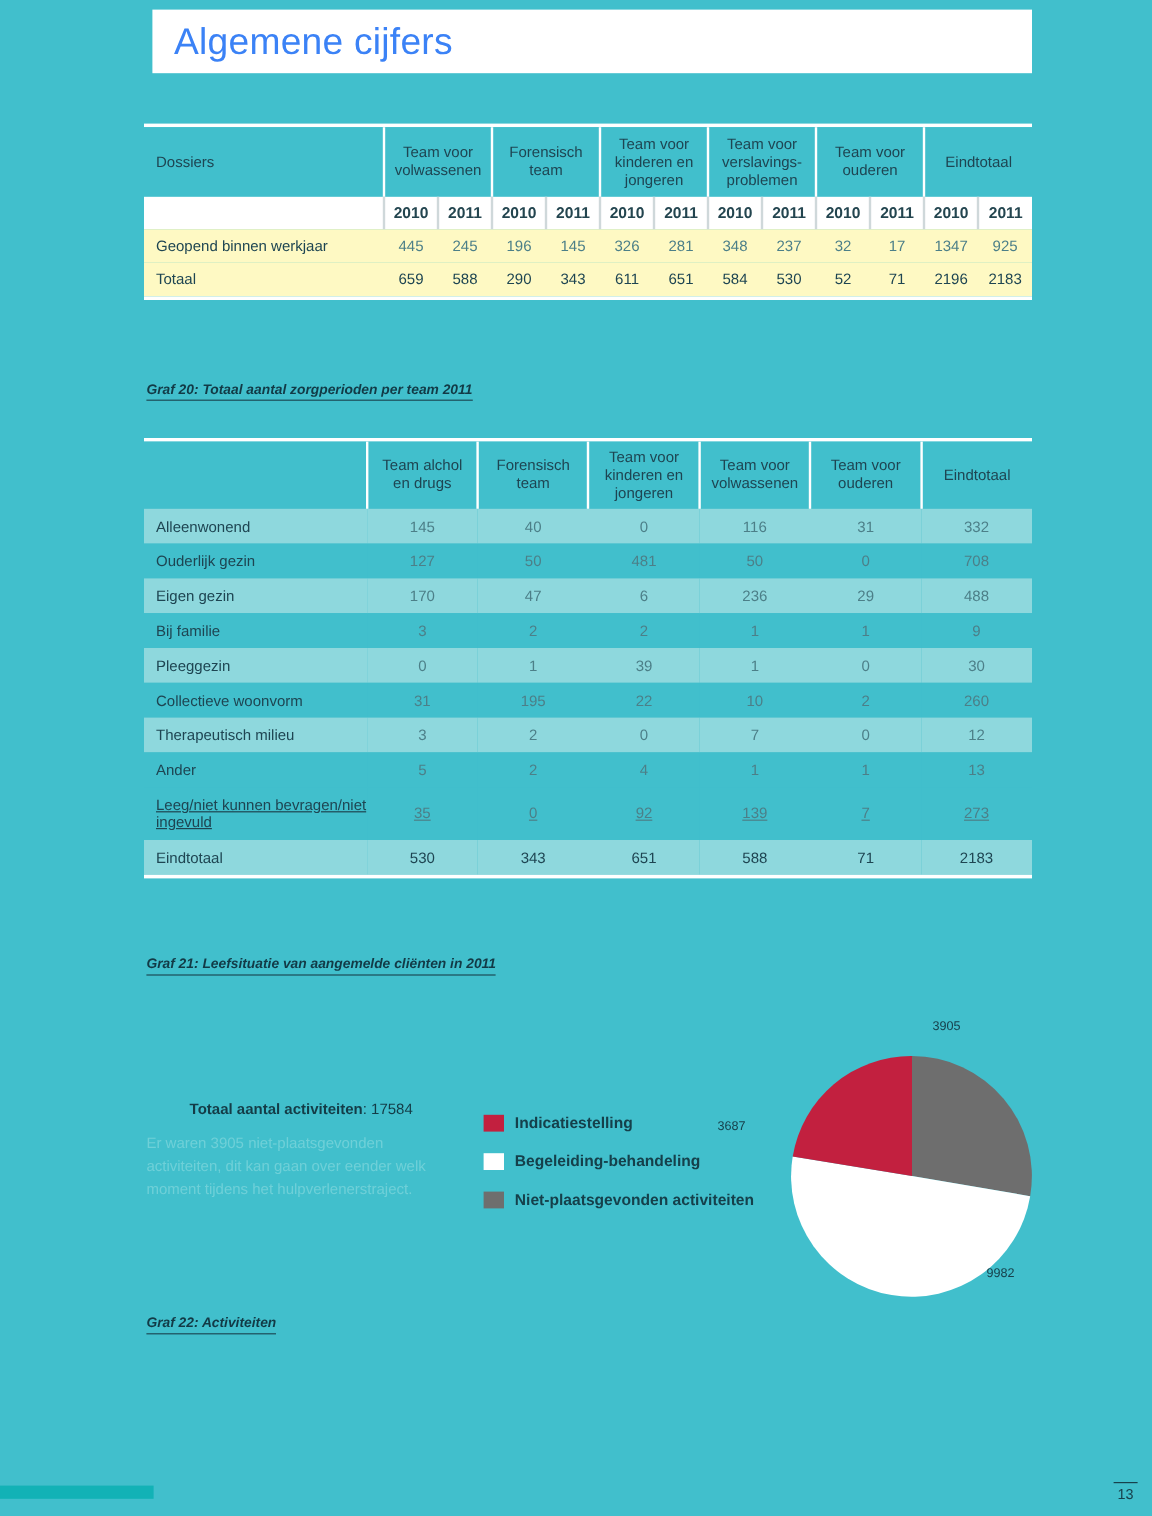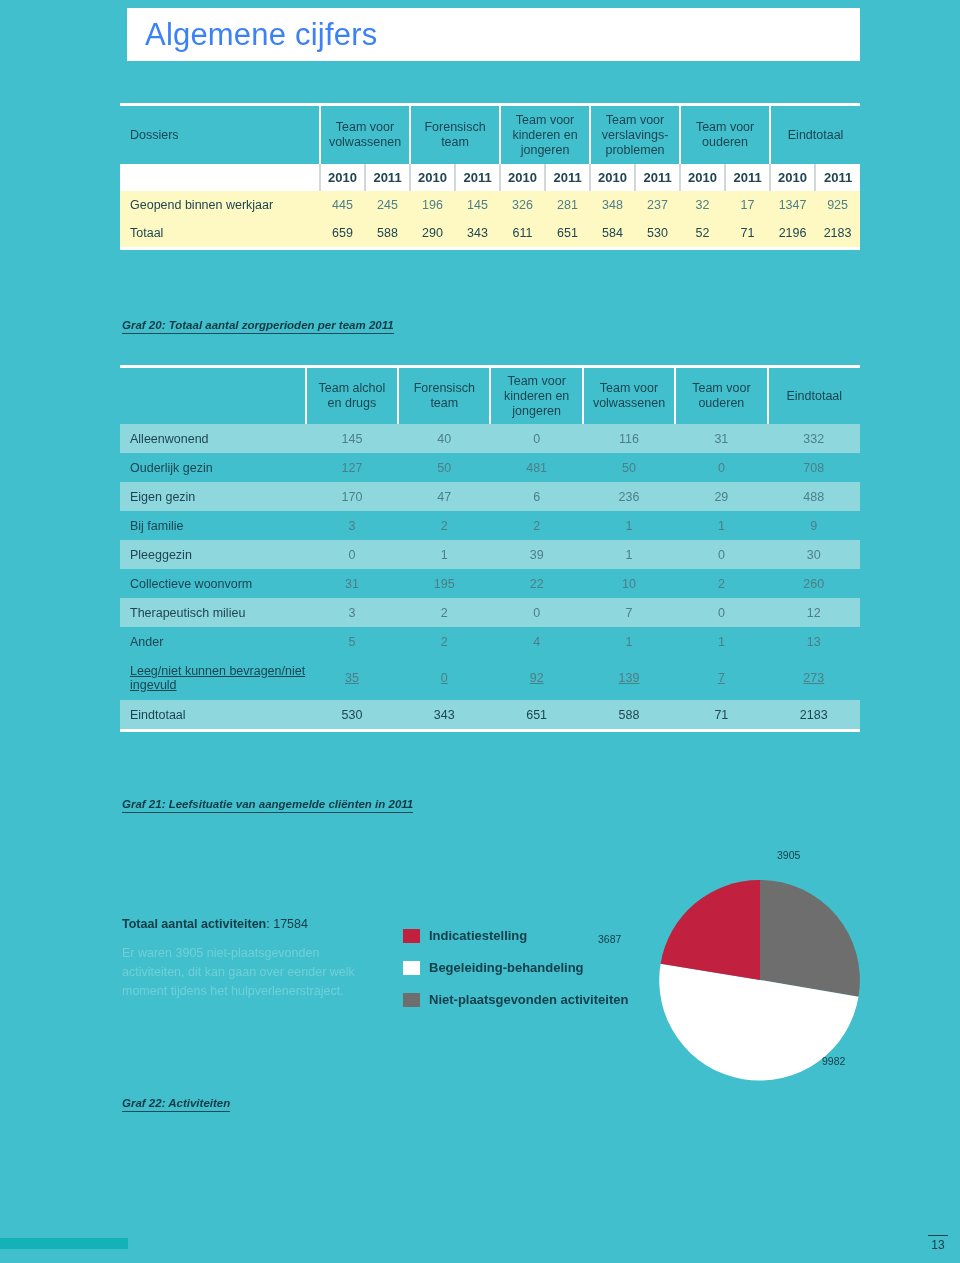--- a/index.html
+++ b/index.html
@@ -116,21 +116,21 @@
   #table-leef .row.base td { background: #41bfcc; }
   #table-leef .row.tall td { height: 44px; text-decoration: underline; }
   #table-leef .row.tot td { color: #1e4552; font-weight: normal; }
 
   
   .act-text {
     position: absolute; left: 122px; top: 915px; width: 240px;
     font-size: 12.5px; line-height: 19px;
   }
   .act-total { color: #143c47; margin-bottom: 10px; }
-  .act-total b { font-weight: bold; }
+  .act-total b { font-weight: bold; margin-left: 36px; }
   .act-body { color: #6fd0d8; }
 
   .legend {
     position: absolute; left: 403px; top: 928px;
   }
   .legend-row {
     display: flex; align-items: center; margin-bottom: 17px;
   }
   .swatch { width: 17px; height: 14px; margin-right: 9px; flex: none; }
   .legend-label { font-size: 13px; font-weight: bold; color: #15404b; }

